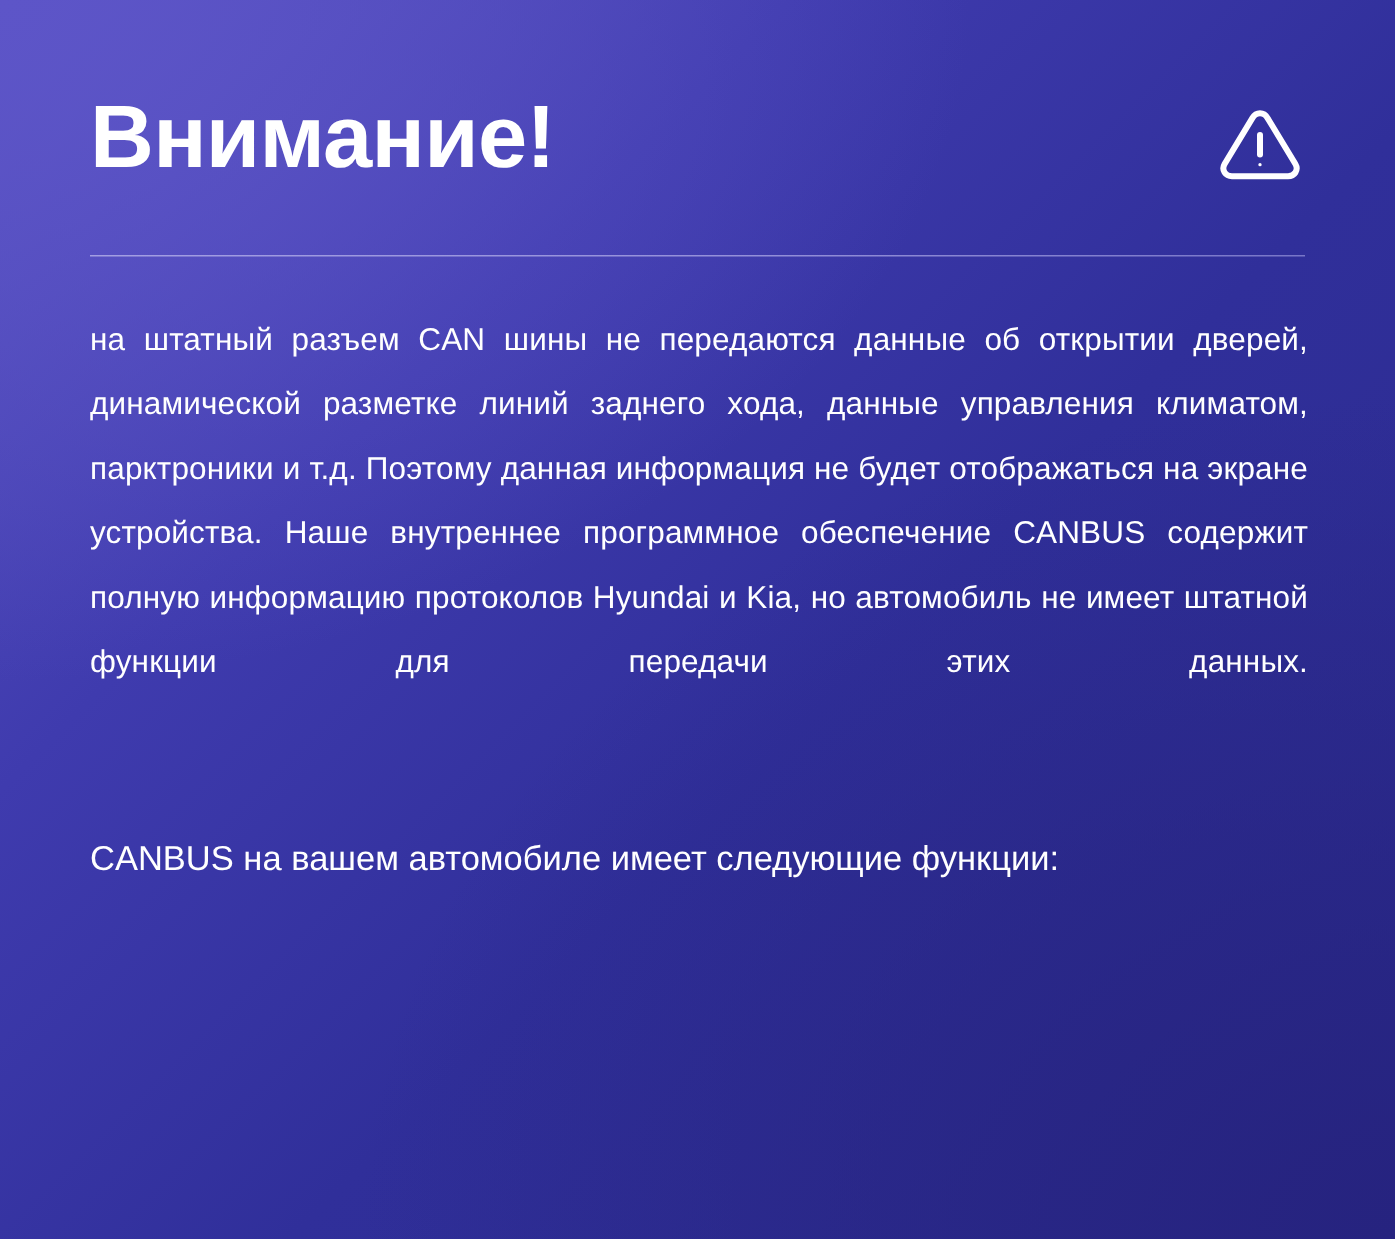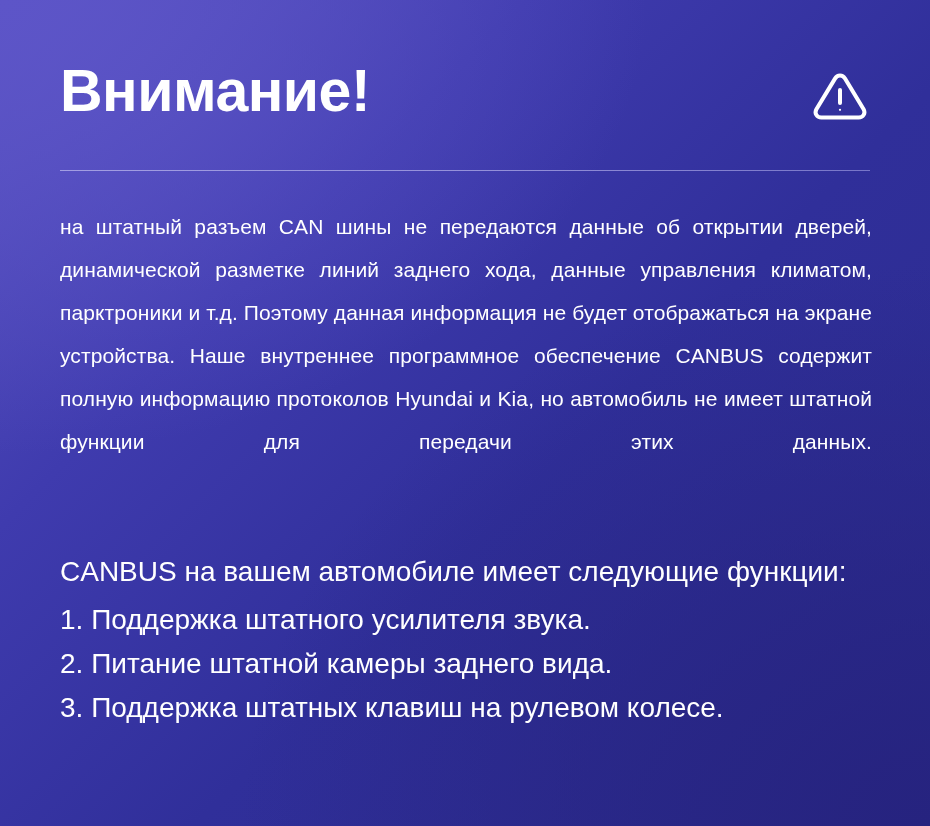--- a/index.html
+++ b/index.html
@@ -94,23 +94,23 @@
     display: inline-block;
     width: 100%;
   }
 
   .list-block {
     margin: 0;
     padding: 0;
     list-style: none;
   }
   .list-intro {
-    margin: 0 0 4px 0;
+    margin: 0 0 16px 0;
     color: #ffffff;
-    font-size: 28px;
+    font-size: 23px;
     line-height: 44px;
     font-weight: 500;
     white-space: nowrap;
   }
   .list-item {
     color: #ffffff;
     font-size: 28px;
     line-height: 44px;
     font-weight: 500;
     white-space: nowrap;
@@ -138,20 +138,15 @@
 
   <div class="divider"></div>
 
   <div class="content">
     <p class="para">на штатный разъем CAN шины не передаются данные об открытии дверей, динамической разметке линий заднего хода, данные управления климатом, парктроники и т.д. Поэтому данная информация не будет отображаться на экране устройства. Наше внутреннее программное обеспечение CANBUS содержит полную информацию протоколов Hyundai и Kia, но автомобиль не имеет штатной функции для передачи этих данных.</p>
 
     <div class="gap"></div>
 
     <div class="list-intro">CANBUS на вашем автомобиле имеет следующие функции:</div>
 
-    <ul class="list-block">
-      <li class="list-item">1. Поддержка штатного усилителя звука.</li>
-      <li class="list-item">2. Питание штатной камеры заднего вида.</li>
-      <li class="list-item">3. Поддержка штатных клавиш на рулевом колесе.</li>
-    </ul>
   </div>
 
 </div>
 
 </body></html>

